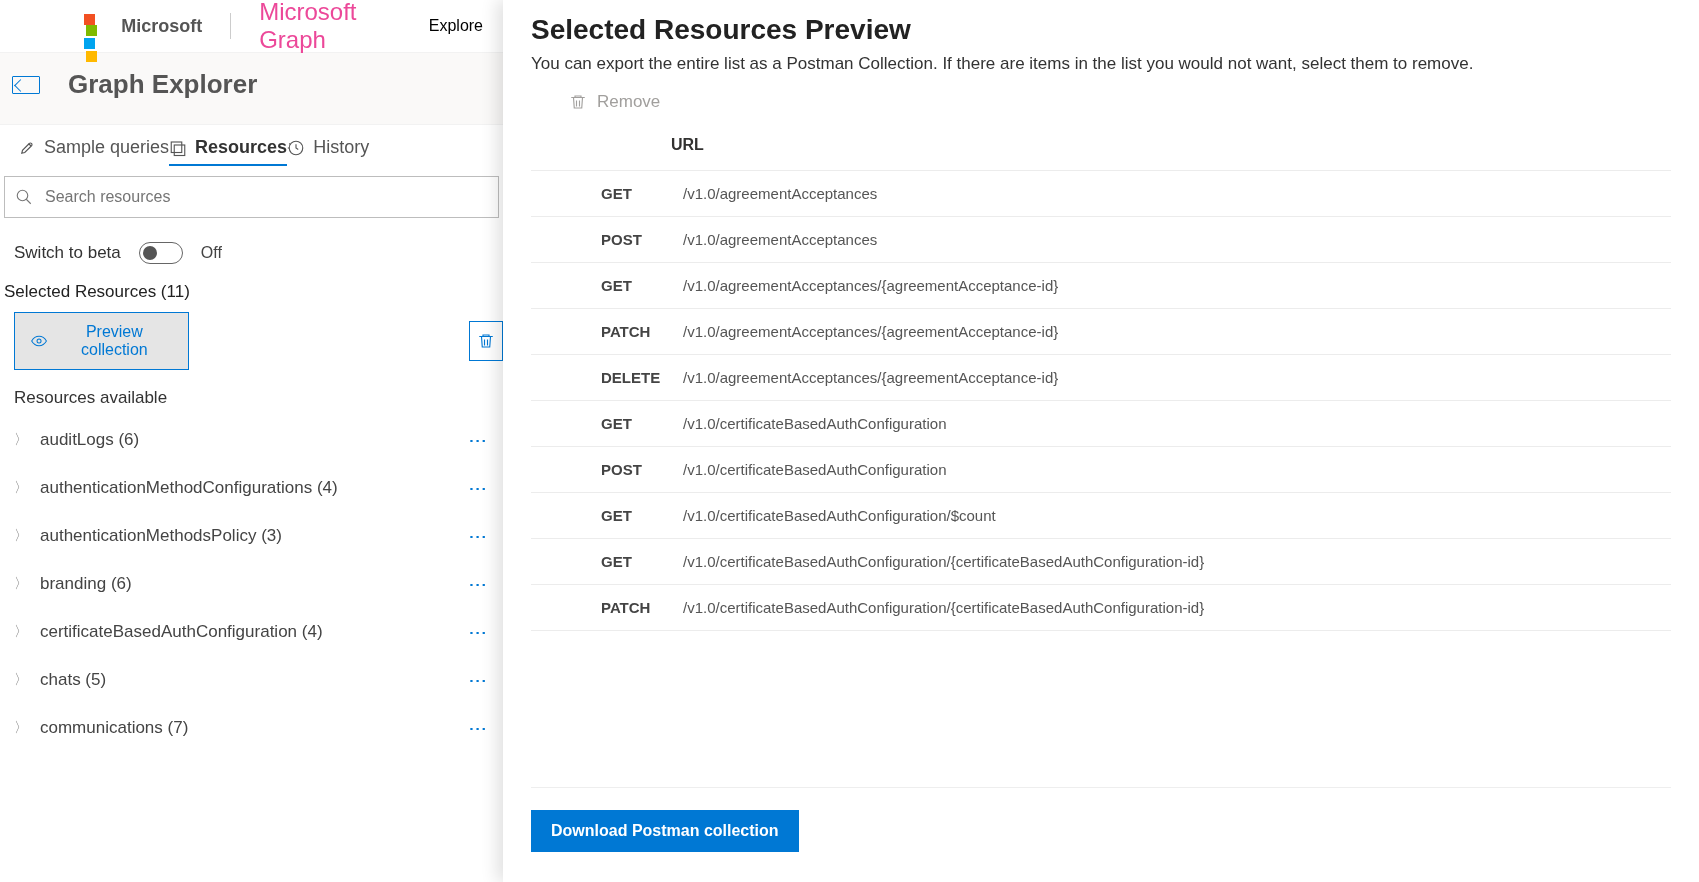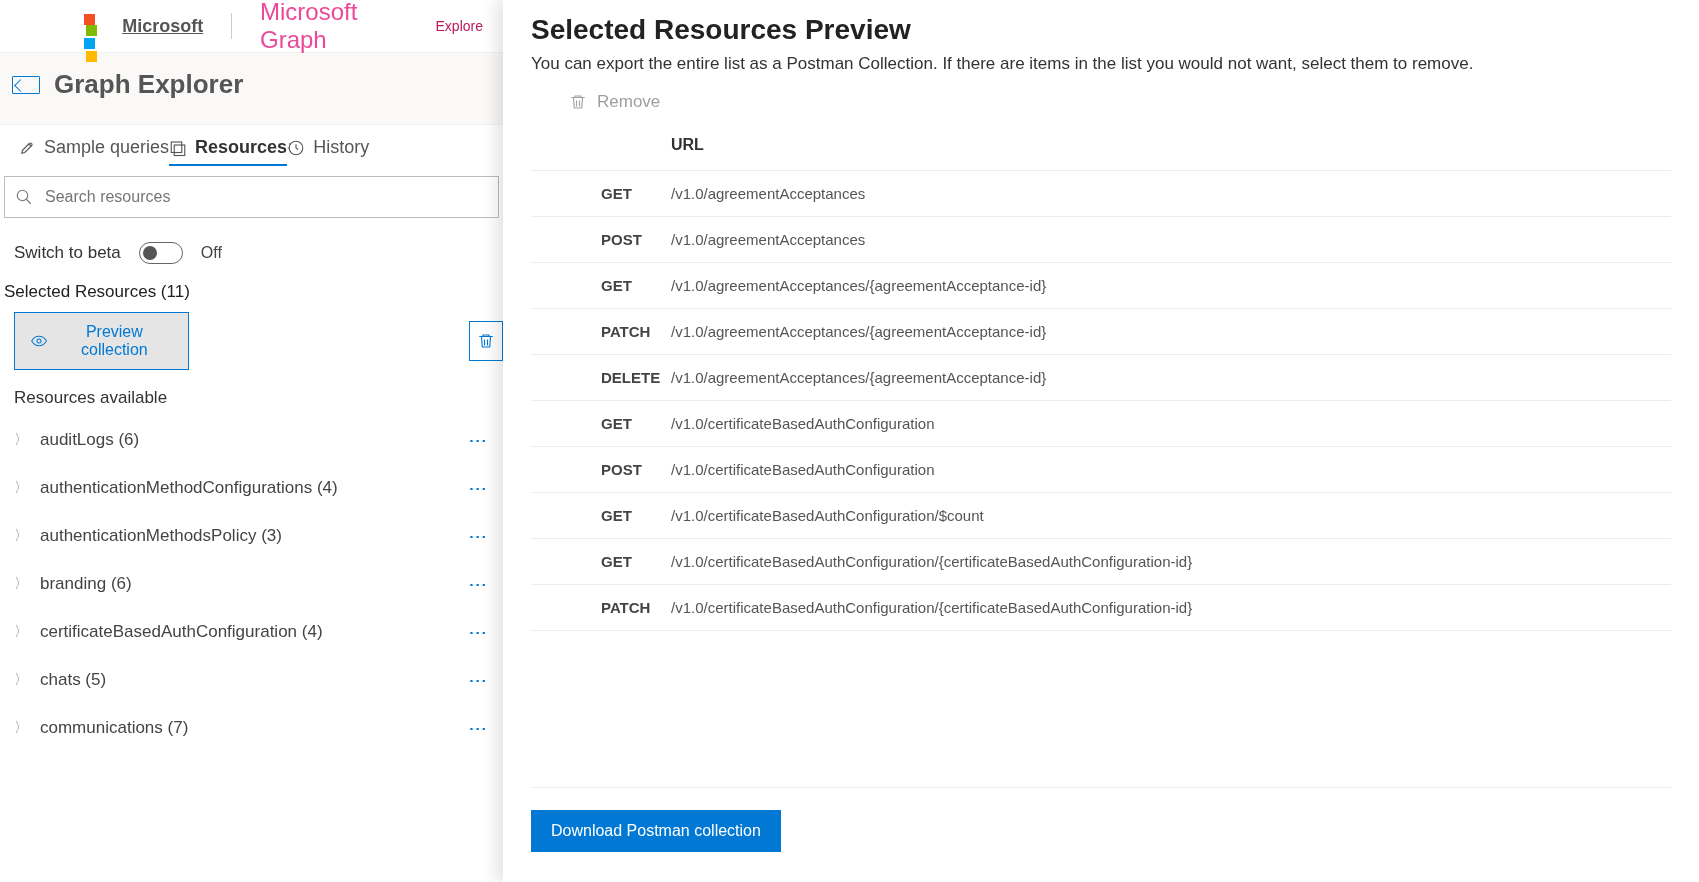--- a/index.html
+++ b/index.html
@@ -2,26 +2,26 @@
 <html><head>
 <meta charset="utf-8">
 <style>
 * { box-sizing: border-box; margin: 0; padding: 0; }
 body { font-family: "Segoe UI", -apple-system, sans-serif; background: #fff; color: #323130; overflow: hidden; width: 1699px; height: 882px; position: relative; }
 
 .topbar { display: flex; align-items: center; height: 52px; padding: 0 20px 0 84px; gap: 18px; }
 .ms-logo { display: inline-flex; width: 24px; height: 24px; flex-wrap: wrap; }
 .ms-logo span { width: 11px; height: 11px; }
 .ms-logo span:nth-child(1){background:#f25022;} .ms-logo span:nth-child(2){background:#7fba00;margin-left:2px;} .ms-logo span:nth-child(3){background:#00a4ef;margin-top:2px;} .ms-logo span:nth-child(4){background:#ffb900;margin:2px 0 0 2px;}
-.ms-name { font-size: 18px; color:#555; font-weight:600;text-decoration:underline;}
+.ms-name { font-size: 18px; color:#555; font-weight:600;}
 .divider-v { width:1px; height:26px; background:#ccc; margin: 0 10px;}
 .graph-name { font-size:24px; color:#ec4899; font-weight:400;}
-.explorer-link { font-size:14px; color:#be185d; margin-left:14px;}
-
-.subhead { display:flex; align-items:center; gap:14px; padding: 16px 0 24px 12px; border-top:1px solid #f2f2f2; border-bottom:1px solid #f2f2f2; background:#faf9f8;}
+.explorer-link { font-size:16px; color:#000000; margin-left:14px;}
+
+.subhead { display:flex; align-items:center; gap:28px; padding: 16px 0 24px 12px; border-top:1px solid #f2f2f2; border-bottom:1px solid #f2f2f2; background:#faf9f8;}
 .ge-icon { width:28px; height:18px; border:1.5px solid #0078d4; position:relative; display:inline-block; border-radius:1px;}
 .ge-icon::after{content:"";position:absolute;left:3px;top:4px;width:8px;height:8px;border-left:1.5px solid #0078d4;border-bottom:1.5px solid #0078d4;transform:rotate(45deg);}
 .ge-title { font-size:26px; font-weight:600; color:#555;}
 
 .tabs { display:flex; padding: 12px 0 10px 18px; background:#fff; }
 .tab { display:flex; align-items:center; gap:8px; font-size:18px; color:#555; cursor:pointer; padding-bottom:6px; border-bottom:2px solid transparent;}
 .tab.active { color:#333; font-weight:600; border-bottom-color:#0078d4;}
 .tab svg { width:18px; height:18px; stroke:#555; fill:none;}
 
 .search-wrap { padding: 0 4px 0 4px;}
@@ -49,27 +49,27 @@
 .sidebar { position:absolute; left:0; top:0; width:503px; height:100%; overflow:hidden; background:#fff;}
 
 .panel { position:absolute; left:503px; top:0; right:0; bottom:0; background:#fff; box-shadow:-6px 0 16px rgba(0,0,0,.12); padding: 14px 28px 0 28px; display:flex; flex-direction:column;}
 .panel h1{font-size:28px; font-weight:700; color:#222; margin-bottom:8px;}
 .panel .sub{font-size:17px; color:#333; margin-bottom:12px;}
 .remove-btn{display:flex;align-items:center;gap:10px;color:#a19f9d;font-size:17px;padding:6px 0 14px 38px;text-align:center;}
 .remove-btn svg{stroke:#a19f9d;}
 
 .tbl{flex:1; overflow:auto;}
 .hdr{display:flex;padding:10px 0 16px 70px;font-weight:700;font-size:16px;}
-.row{display:flex;align-items:center;border-top:1px solid #ececec;padding:14px 0 14px 70px;gap:0;}
+.row{display:flex;align-items:center;border-top:1px solid #ececec;padding:14px 0 14px 70px;gap:12px;}
 .row:last-child{border-bottom:1px solid #ececec;}
 .method{width:70px;font-weight:700;font-size:15px;color:#444;}
 .url{font-size:15px;color:#555;}
 
 .footer{padding:22px 0 30px 0; border-top:1px solid #eee;}
-.dl-btn{background:#0078d4;color:#fff;border:none;padding:12px 20px;font-size:16px;cursor:pointer;}
+.dl-btn{background:#0078d4;color:#fff;border:none;padding:12px 20px;font-size:16px;cursor:pointer;font-weight:bold;}
 </style>
 </head>
 <body>
 
 <div class="sidebar">
   <div class="topbar">
     <span class="ms-logo">
         <span></span>
         <span></span>
         <span></span>

